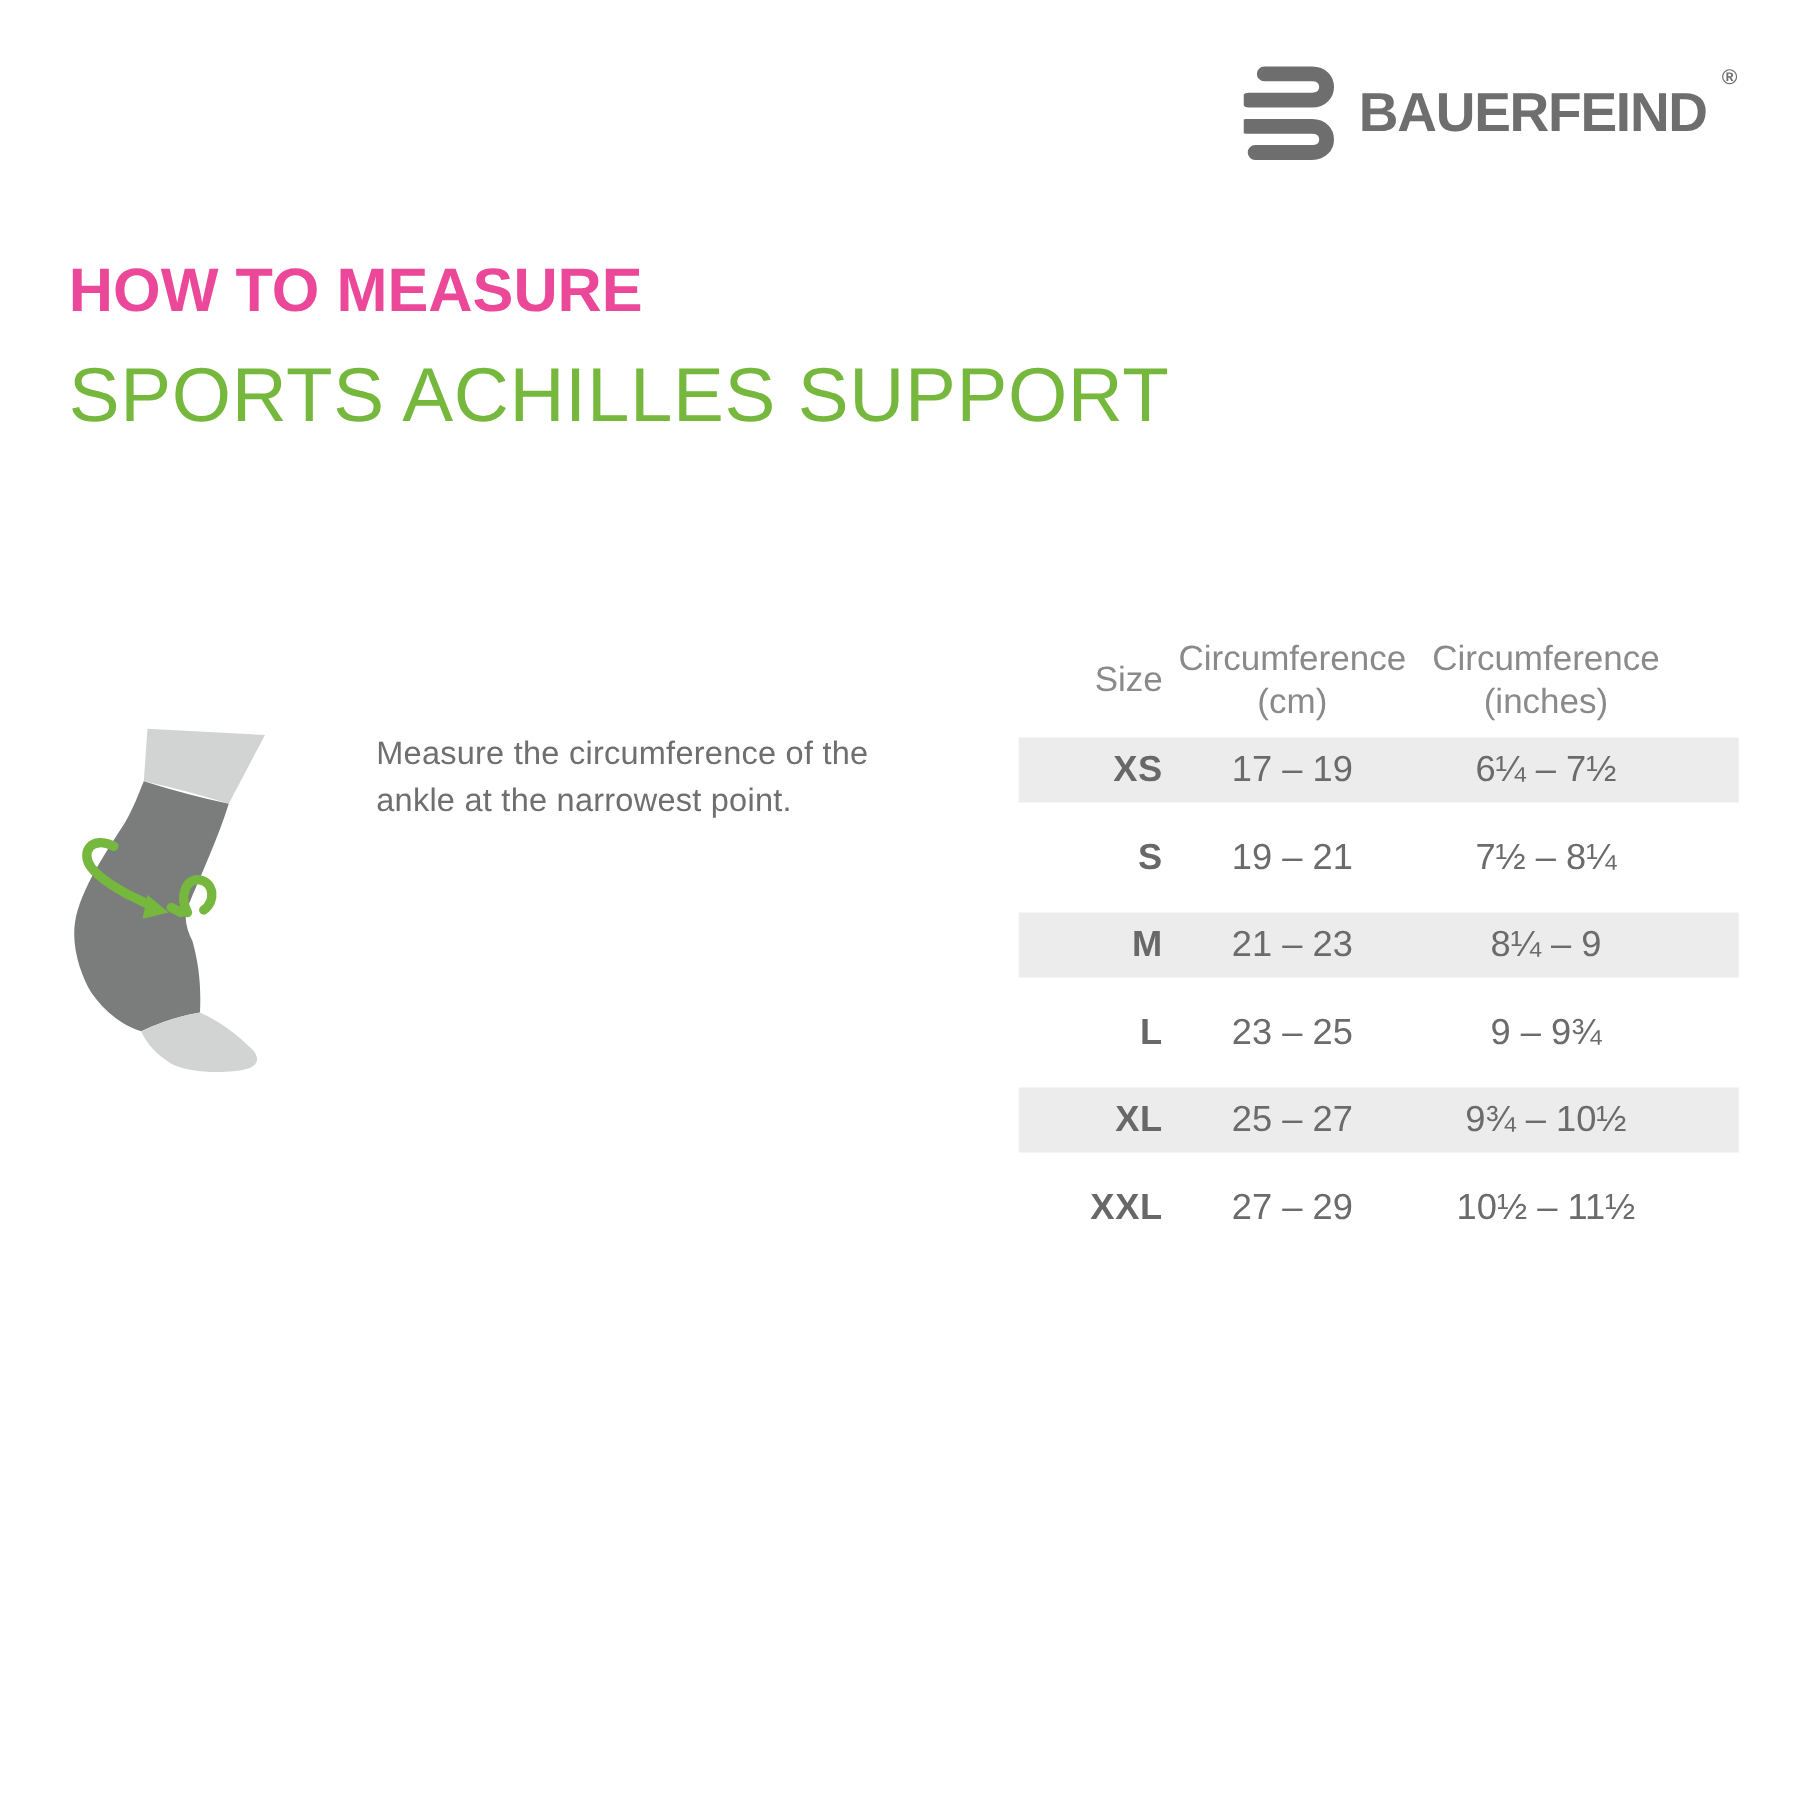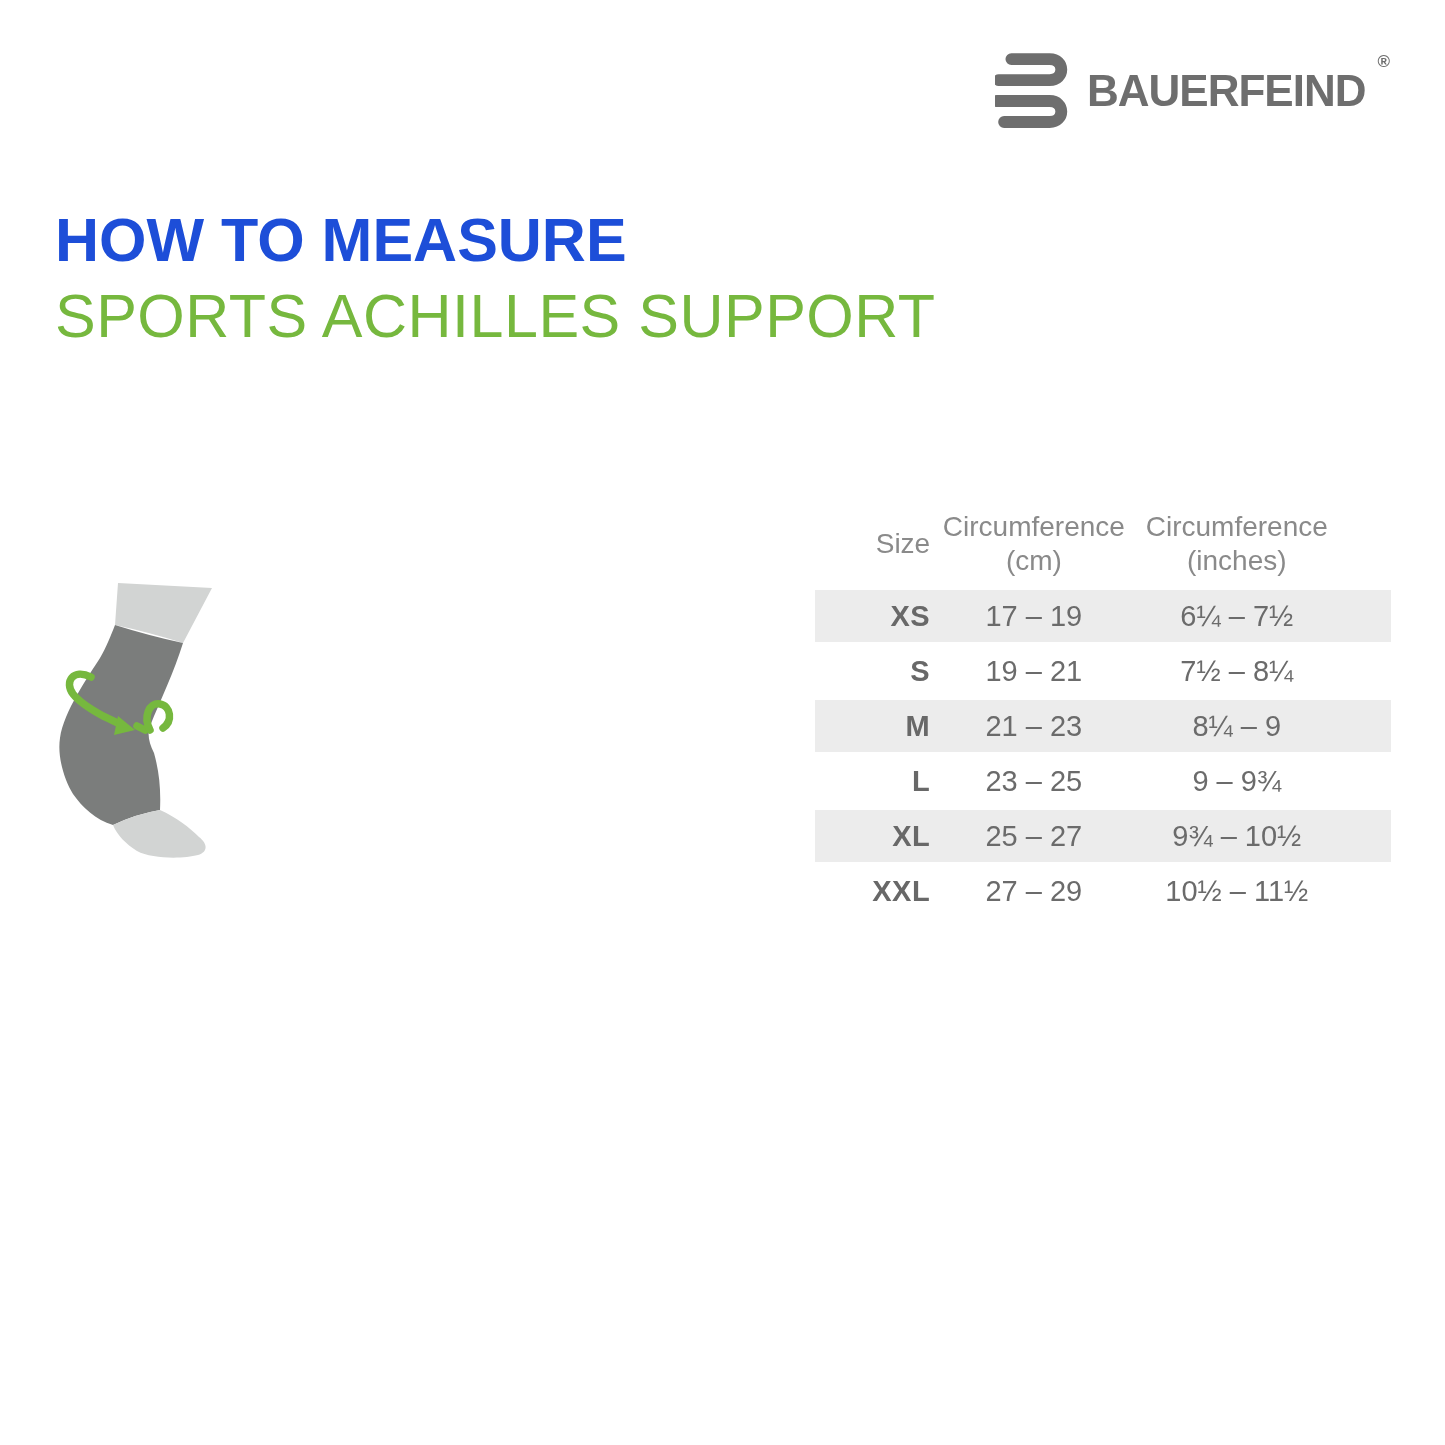--- a/index.html
+++ b/index.html
@@ -24,21 +24,21 @@
     letter-spacing: -1px; line-height: 1;
   }
   .logo-reg {
     font-size: 17px; font-weight: bold; color: #6e6e6e;
     align-self: flex-start; margin-top: 2px; margin-left: 2px;
   }
 
   
   .title {
     position: absolute; left: 55px; top: 208px;
-    font-size: 61px; font-weight: bold; color: #1d4ed8;
+    font-size: 49px; font-weight: bold; color: #ec4899;
     letter-spacing: 0px; line-height: 1.05;
   }
   .subtitle {
     position: absolute; left: 55px; top: 284px;
     font-size: 61px; font-weight: 400; color: #76b83e;
     letter-spacing: 0.5px; line-height: 1.05;
   }
 
   
   .foot-art { position: absolute; left: 40px; top: 578px; width: 178px; height: 284px; }
@@ -46,21 +46,21 @@
   
   .instruction {
     position: absolute; left: 301px; top: 584px; width: 436px;
     font-size: 26px; line-height: 1.45; color: #6f6f6f;
     letter-spacing: 0.2px;
   }
 
   
   .size-table { position: absolute; left: 815px; top: 498px; width: 576px; }
   .st-header { display: flex; height: 92px; align-items: center; }
-  .st-row    { display: flex; height: 52px; align-items: center; margin-bottom: 3px; }
+  .st-row    { display: flex; height: 52px; align-items: center; margin-bottom: 18px; }
   .st-row.shaded { background: #ececec; }
   .col-size   { width: 20%; text-align: right; }
   .col-cm     { width: 36%; text-align: center; }
   .col-inch   { width: 44%; text-align: center; padding-right: 55px; }
   .st-header .hcell {
     font-size: 28px; color: #8a8a8a; line-height: 1.22; font-weight: 400;
   }
   .st-row .cell { font-size: 29px; color: #6b6b6b; }
   .st-row .cell.size-label { font-weight: bold; color: #686868; letter-spacing: 0.5px; }
 </style>
@@ -106,20 +106,21 @@
              C 86 266 77 257 73 247 Z" fill="#d2d4d3"></path>
 
     <g fill="none" stroke="#76b83e" stroke-width="7.5" stroke-linecap="round">
       <path d="M 51 99 C 33 90 24 104 33 116 C 40 125 52 132 63 138 C 70 141 75 144 80 146"></path>
       <path d="M 97 148 L 105 152"></path>
       <path d="M 110 152 C 103 139 109 124 120 126 C 131 128 133 143 123 150"></path>
     </g>
     <polygon points="95,152 78,138 74,157" fill="#76b83e"></polygon>
   </svg>
 
+  <p class="instruction">Measure the circumference of the ankle at the narrowest point.</p>
 
   <div class="size-table">
     <div class="st-header">
       <div class="hcell col-size">Size</div>
       <div class="hcell col-cm">
         <div>Circumference</div>
         <div>(cm)</div>
       </div>
       <div class="hcell col-inch">
         <div>Circumference</div>

